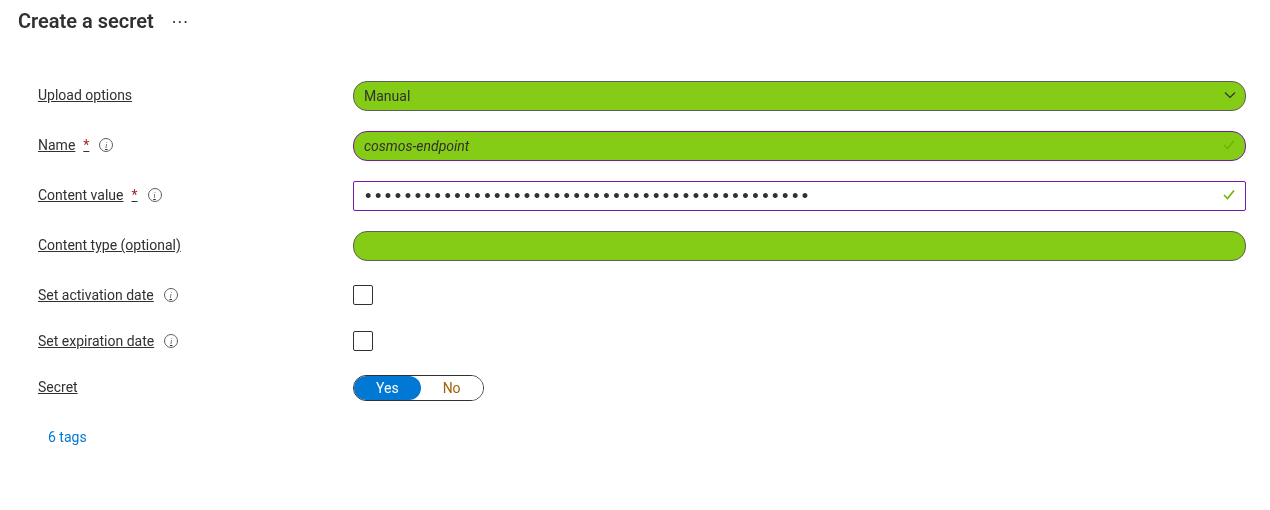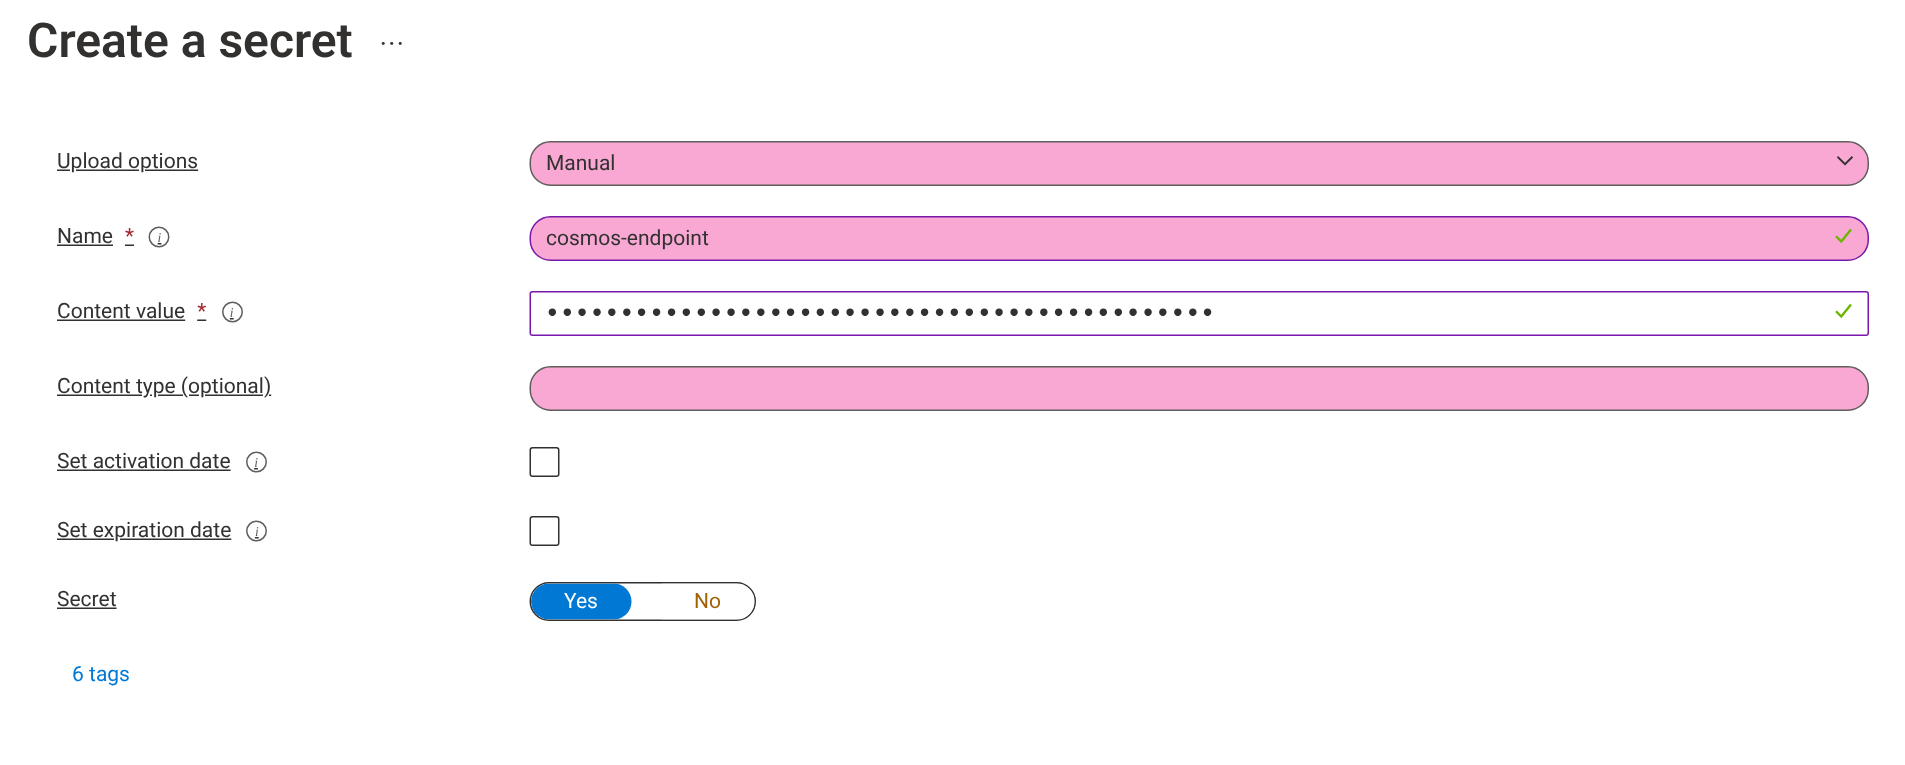--- a/index.html
+++ b/index.html
@@ -16,21 +16,21 @@
   .page {
     padding: 8px 18px 0 18px;
   }
   .title-row {
     display: flex;
     align-items: center;
     gap: 18px;
     margin-bottom: 48px;
   }
   .title {
-    font-size: 32px;
+    font-size: 20px;
     font-weight: 600;
     color: #323130;
     margin: 0;
   }
   .title-more {
     color: #323130;
     font-size: 18px;
     padding-top: 4px;
     letter-spacing: 1px;
   }
@@ -77,36 +77,37 @@
     margin-left: 4px;
   }
   .select, .textinput {
     width: 100%;
     height: 30px;
     border: 1px solid #605e5c;
     border-radius: 14px;
     padding: 0 32px 0 10px;
     font-size: 14px;
     font-family: inherit;
-    background: #f9a8d4;
+    background: #84cc16;
     outline: none;
     color: #323130;
   }
   .select-wrap {
     position: relative;
   }
   .chevron {
     position: absolute;
     right: 10px;
     top: 50%;
     transform: translateY(-50%);
     pointer-events: none;
   }
   .textinput.valid {
     border-color: #7719aa;
+    font-style: italic;
   }
   .check-icon {
     position: absolute;
     right: 10px;
     top: 50%;
     transform: translateY(-50%);
     color: #6bb700;
     pointer-events: none;
   }
   .dots {
@@ -137,21 +138,20 @@
     margin-top: 2px;
     cursor: pointer;
   }
   .toggle-pill {
     display: inline-flex;
     align-items: center;
     border: 1px solid #323130;
     border-radius: 14px;
     overflow: hidden;
     height: 26px;
-    gap: 20px;
   }
   .toggle-opt {
     padding: 0 22px;
     height: 100%;
     display: flex;
     align-items: center;
     font-size: 14px;
     cursor: pointer;
     background: #fff;
     color: #a16207;

